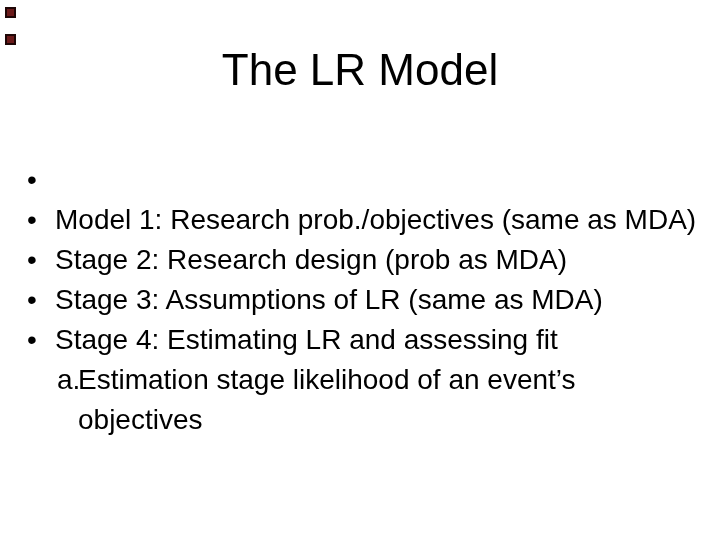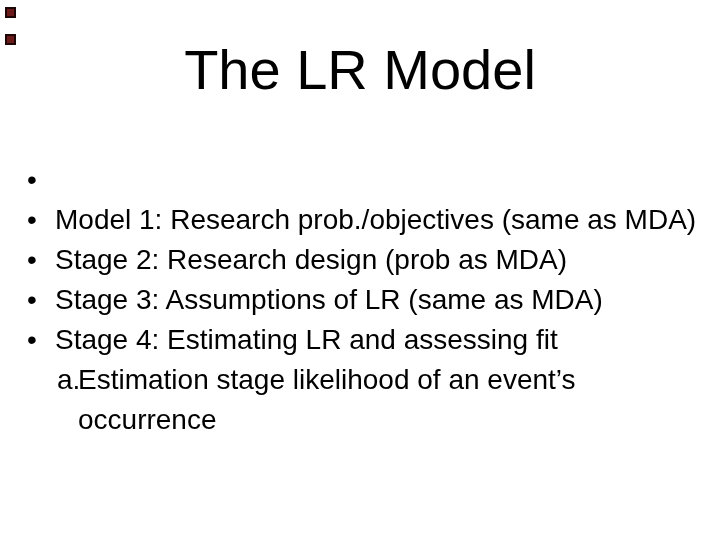--- a/index.html
+++ b/index.html
@@ -26,21 +26,21 @@
     box-sizing: border-box;
   }
   .deco-square.top { top: 7px; }
   .deco-square.bottom { top: 34px; }
   .slide-title {
     position: absolute;
     top: 42px;
     left: 0;
     width: 100%;
     text-align: center;
-    font-size: 56px;
+    font-size: 44px;
     line-height: 56px;
     font-weight: 400;
     color: #000000;
     white-space: nowrap;
   }
   .bullet-list {
     position: absolute;
     top: 160px;
     left: 0;
     right: 0;
@@ -109,18 +109,18 @@
       <span class="bullet-marker">•</span>
       <span>Stage 4: Estimating LR and assessing fit</span>
     </div>
 
     <div class="sub-row">
       <span class="sub-label">a.</span>
       <span>Estimation stage likelihood of an event’s</span>
     </div>
 
     <div class="sub-row wrap-line">
-      <span>occurrence</span>
+      <span>objectives</span>
     </div>
 
   </div>
 
 </div>
 
 </body></html>

